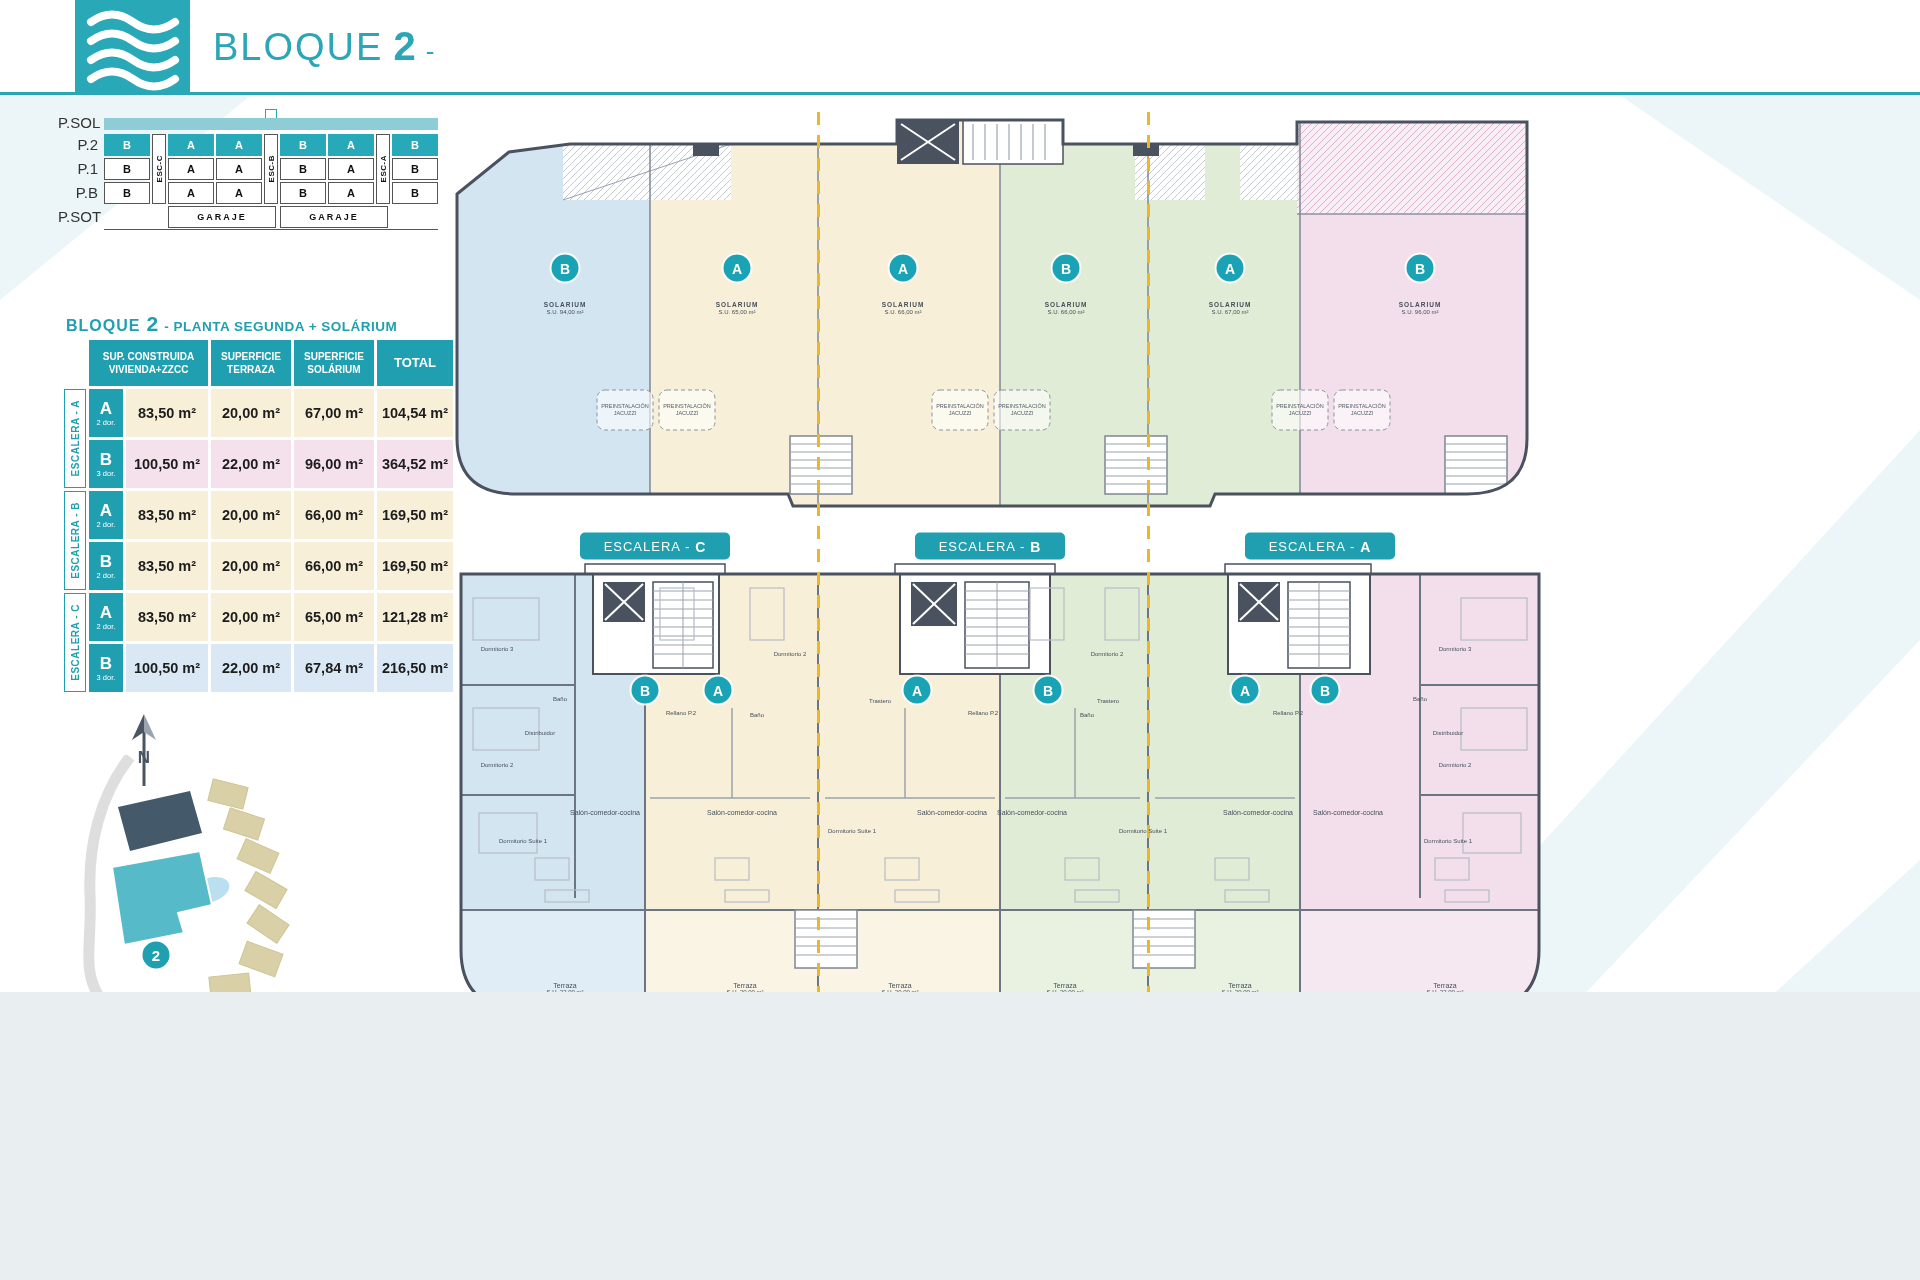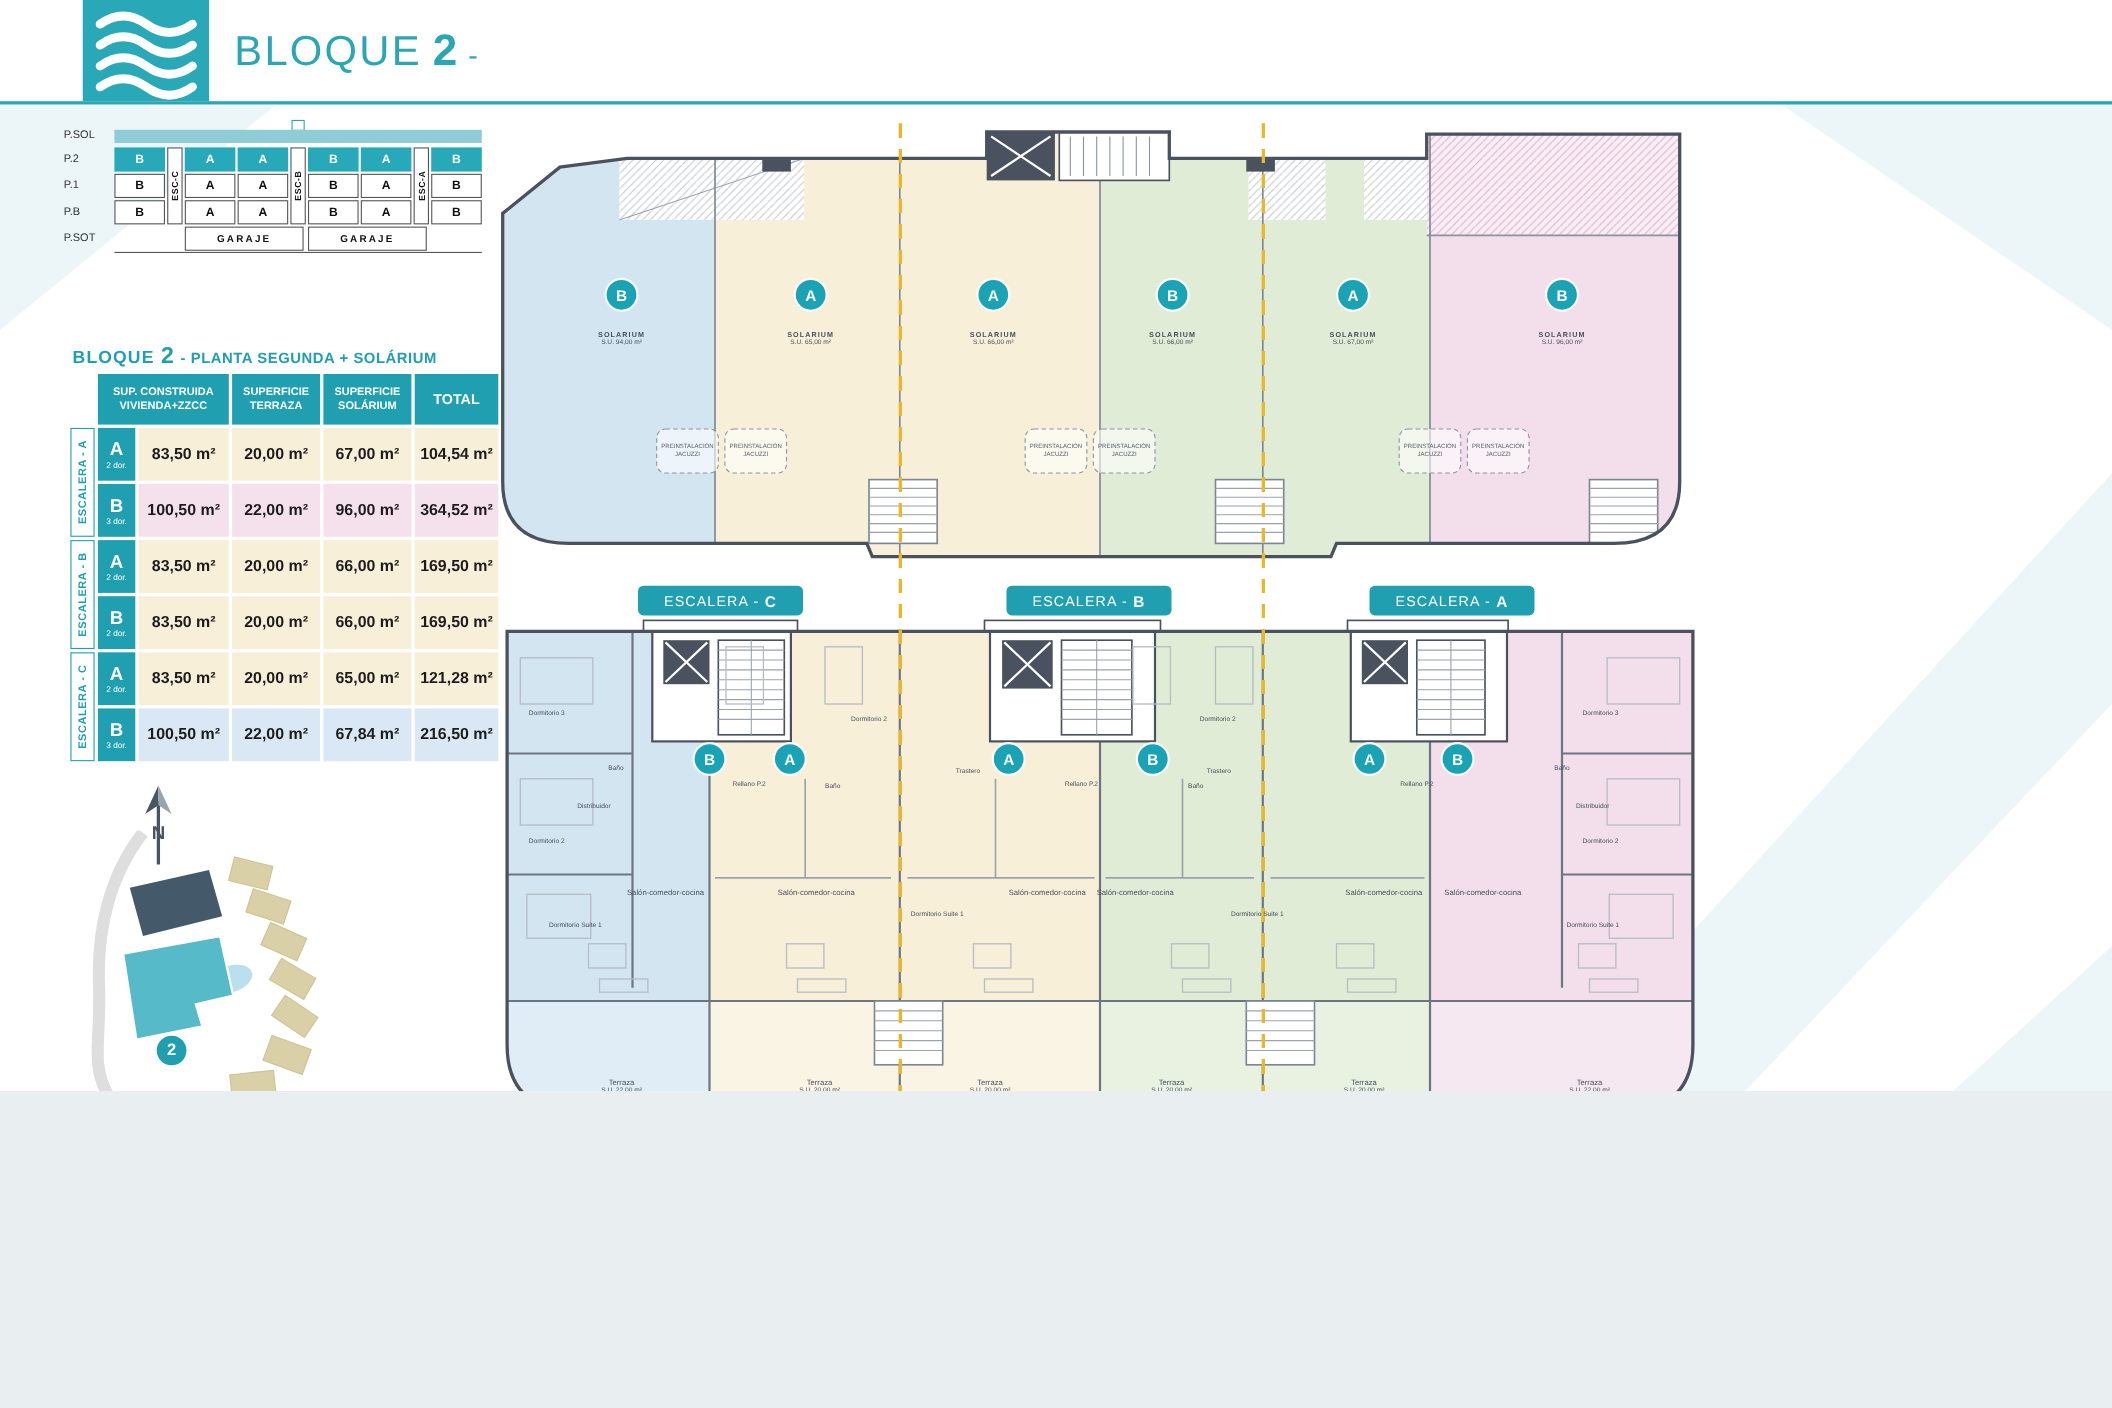--- a/index.html
+++ b/index.html
@@ -16,21 +16,21 @@
   .hrule{position:absolute;left:0;top:92px;width:1920px;height:3px;background:#2aa6b6;z-index:5;}
   .logo{position:absolute;left:75px;top:0;width:115px;height:92px;}
   .htitle{position:absolute;left:213px;top:24px;display:flex;align-items:baseline;gap:10px;color:#2aa6b6;white-space:nowrap;}
   .htitle .t1{font-size:38px;font-weight:400;letter-spacing:2px;}
   .htitle .t2{font-size:40px;font-weight:700;}
   .htitle .t3{font-size:26px;font-weight:400;}
   .htitle .t4{font-size:24px;font-weight:400;letter-spacing:1px;}
 
   
   .secdiag{position:absolute;left:58px;top:112px;width:384px;height:140px;z-index:6;}
-  .flabel{position:absolute;left:0;width:40px;font-size:10px;color:#333;line-height:22px;}
+  .flabel{position:absolute;left:0;width:40px;text-align:right;font-size:15px;color:#333;line-height:22px;}
   .sc{position:absolute;height:22px;display:flex;align-items:center;justify-content:center;
       font-size:11px;font-weight:bold;box-sizing:border-box;}
   .sc.teal{background:#28a9b9;color:#fff;}
   .sc.white{background:#fff;border:1px solid #555;color:#111;}
   .escv{position:absolute;width:14px;height:70px;border:1px solid #555;background:#fff;box-sizing:border-box;
         display:flex;align-items:center;justify-content:center;}
   .escv span{writing-mode:vertical-rl;transform:rotate(180deg);font-size:8px;font-weight:bold;color:#111;letter-spacing:.5px;}
   .psolbar{position:absolute;background:#8ecdd6;}
   .chimney{position:absolute;background:#fff;border:1.5px solid #2aa6b6;box-sizing:border-box;}
   .gar{position:absolute;height:22px;border:1px solid #555;box-sizing:border-box;background:#fff;

